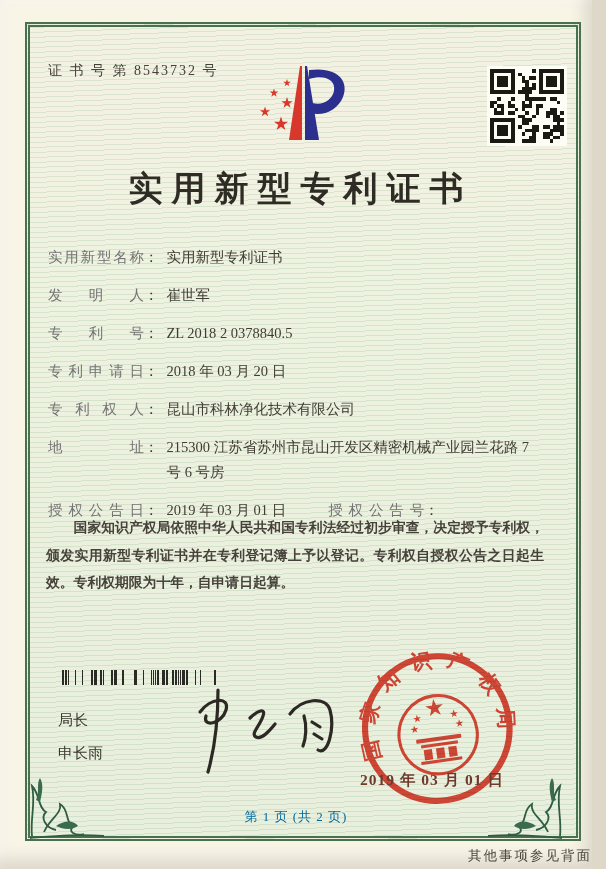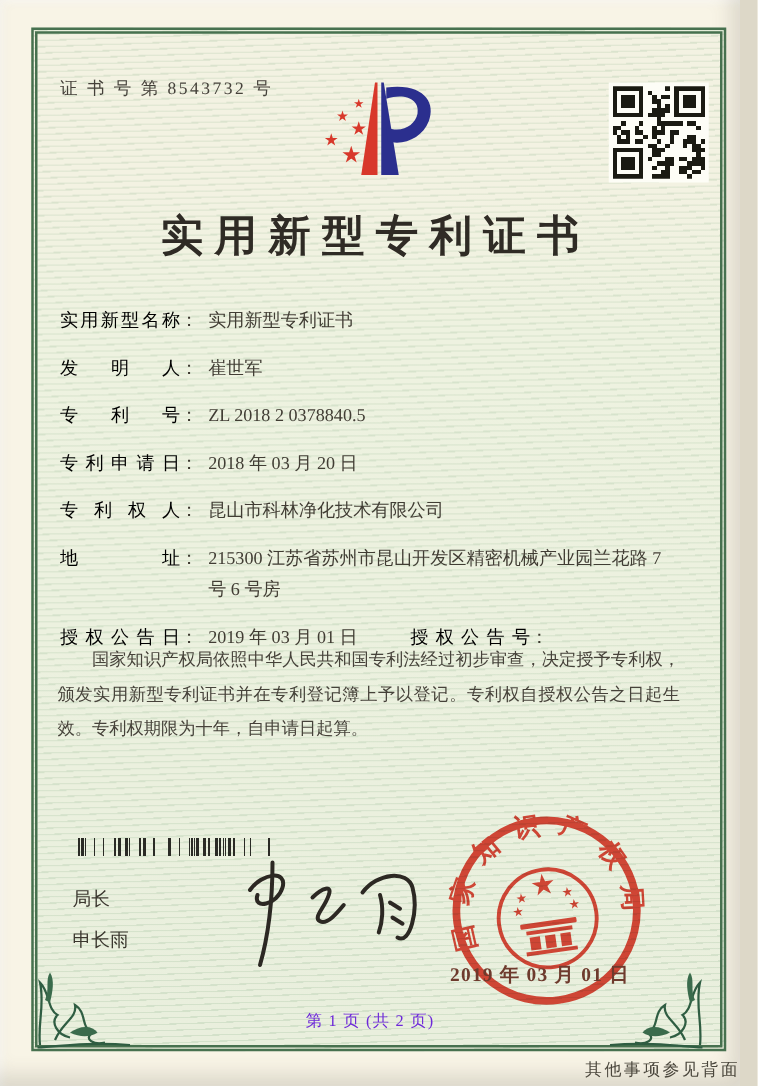--- a/index.html
+++ b/index.html
@@ -24,33 +24,33 @@
   }
   .certno { position:absolute; left:48px; top:62px; font-size:14px; letter-spacing:2px; color:#45413a; }
   .logo { position:absolute; left:243px; top:54px; }
   .qr { position:absolute; left:487px; top:66px; width:80px; height:80px; background:#fdfdf6; padding:3px; }
   .title {
     position:absolute; left:0; right:0; top:166px; text-align:center;
     font-size:34px; font-weight:bold; letter-spacing:9px; color:#2f2b25; text-indent:9px;
   }
   .fields { position:absolute; left:48px; top:245px; width:492px; font-size:14.5px; }
   .frow { display:flex; margin-bottom:13.5px; line-height:24.5px; }
-  .flabel { display:inline-block; width:96px; text-align:justify; text-align-last:justify; flex:none; color:#000000; }
+  .flabel { display:inline-block; width:96px; text-align:justify; text-align-last:justify; flex:none; color:#737373; }
   .colon { flex:none; color:#3c382f; }
   .fvalue { margin-left:8px; max-width:372px; color:#413d34; }
   .grantrow { display:flex; line-height:24.5px; margin-top:2px; }
   .grant2 { margin-left:42px; display:flex; }
   .bodytext { position:absolute; left:46px; top:514px; width:498px; font-size:13.8px; line-height:27.5px; text-align:justify; color:#46423a; }
-  .bodytext p { text-indent:2em; }
+  .bodytext p { text-indent:2em;font-weight:bold; }
   .barcode { position:absolute; left:62px; top:670px; }
   .director { position:absolute; left:58px; top:704px; font-size:15px; line-height:33px; color:#3a362e; }
   .signature { position:absolute; left:178px; top:684px; }
   .seal { position:absolute; left:352px; top:644px; transform:rotate(-8deg); opacity:.92; mix-blend-mode:multiply; }
   .sealdate { position:absolute; left:360px; top:770px; font-size:15.5px; font-weight:bold; color:#6e3a2d; letter-spacing:1px; }
-  .pagenum { position:absolute; left:0; right:0; top:808px; text-align:center; font-size:13px; color:#6d28d9; letter-spacing:1px; }
+  .pagenum { position:absolute; left:0; right:0; top:808px; text-align:center; font-size:13px; color:#0369a1; letter-spacing:1px; }
   .flourish { position:absolute; bottom:27px; }
   .flourish.left { left:26px; }
   .flourish.right { right:26px; transform:scaleX(-1); }
   .backnote { position:absolute; left:0; right:0; top:847px; text-align:right; font-size:13.5px; color:#4a463c; letter-spacing:2px; }
 </style>
 </head>
 <body>
 
 <div class="page">
   <div class="frame"></div>

